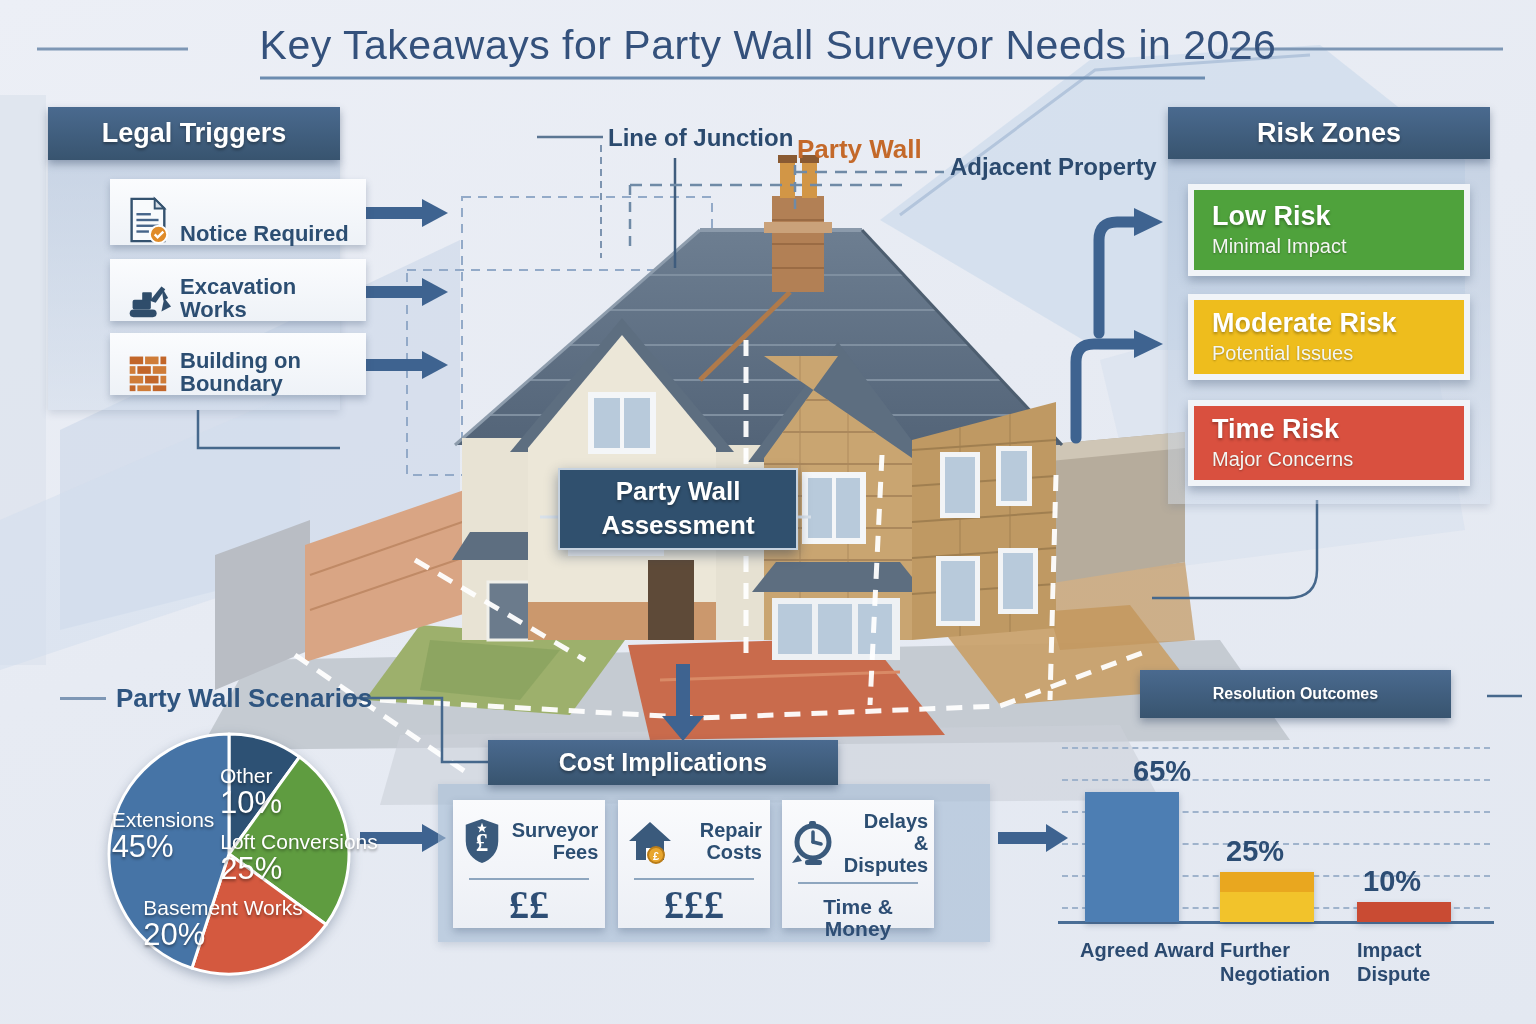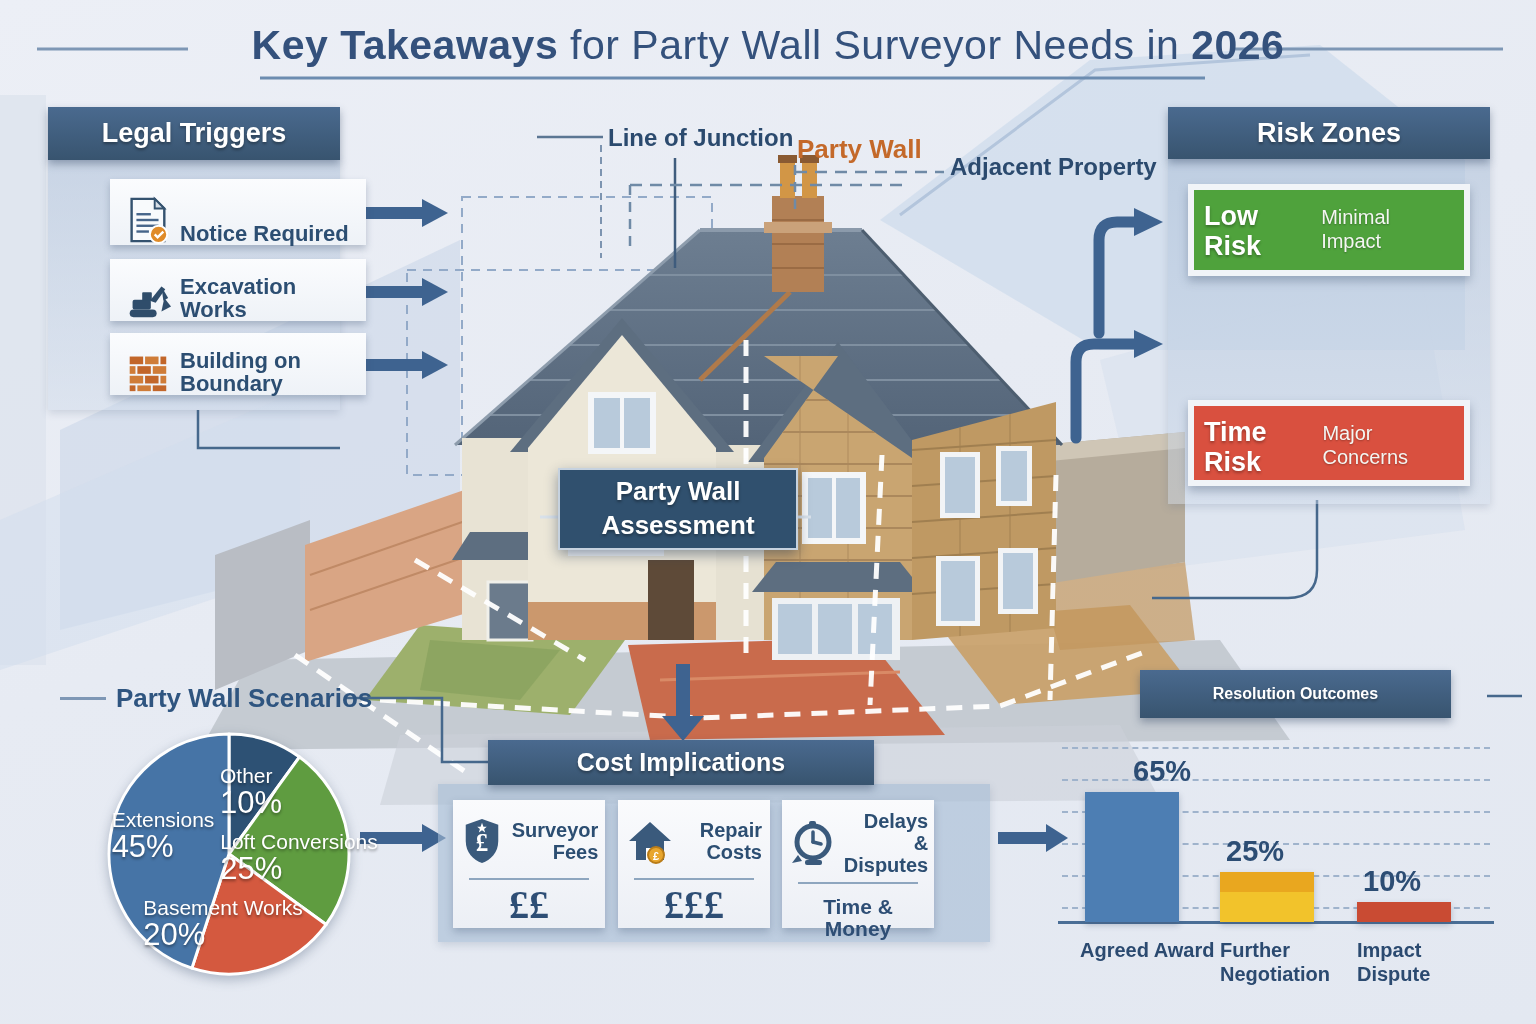--- a/index.html
+++ b/index.html
@@ -6,21 +6,21 @@
   #stage{
     position:relative;width:1536px;height:1024px;overflow:hidden;
     background:linear-gradient(160deg,#eceff6 0%,#e7ebf3 45%,#e3e8f1 100%);
     font-family:"Liberation Sans",sans-serif;
   }
   svg{display:block}
   .abs{position:absolute}
 
   
   .title{left:140px;top:22px;width:1256px;text-align:center;font-size:41px;color:#34517c;letter-spacing:.5px;white-space:nowrap;}
-  .title .tb{font-weight:700}
+  .title .tb{font-weight:400}
   .title .tm{font-weight:400}
 
   
   .hdr{
     background:linear-gradient(180deg,#4a6a8f,#38546f);
     color:#fff;font-weight:700;text-align:left;
     box-shadow:0 4px 8px rgba(45,65,95,.4);
     display:flex;align-items:center;justify-content:center;
     text-shadow:0 2px 3px rgba(0,0,0,.35);
   }
@@ -29,21 +29,21 @@
   .panel-bg{background:linear-gradient(180deg,rgba(173,192,216,.55),rgba(205,217,233,.45));box-shadow:0 3px 8px rgba(80,100,130,.2);}
   .lcard{
     background:linear-gradient(180deg,#fbfcfe,#eef2f7);
     box-shadow:0 4px 7px rgba(60,80,110,.3);
     display:flex;align-items:flex-end;gap:8px;padding:0 12px;box-sizing:border-box;margin-left:42px;
   }
   .lcard .lbl{font-size:22px;font-weight:700;color:#2c4e72;line-height:1.05}
 
   
   .rcard{background:#f1f4f8;padding:6px;box-shadow:0 5px 9px rgba(60,80,110,.35);box-sizing:border-box;}
-  .rcard .rin{width:100%;height:100%;box-sizing:border-box;padding:12px 10px;display:flex;justify-content:center;}
+  .rcard .rin{width:100%;height:100%;box-sizing:border-box;padding:12px 18px;display:flex;flex-direction:column;justify-content:center;}
   .rcard .rt{font-size:27px;font-weight:700;color:#fff;text-shadow:0 2px 3px rgba(0,0,0,.3);line-height:1.1}
   .rcard .rs{font-size:20px;font-weight:400;color:#f4f6f2;text-shadow:0 1px 2px rgba(0,0,0,.3);line-height:1.2;margin-top:3px}
 
   
   .houselbl{font-weight:700;color:#2b4a6e;white-space:nowrap}
   .pwlbl{font-weight:700;color:#c4692a;white-space:nowrap}
   .assess{
     background:#30506e;border:2px solid #c6d2df;color:#fff;font-size:26px;font-weight:700;
     display:flex;flex-direction:column;align-items:center;justify-content:center;line-height:1.3;
     box-shadow:0 5px 12px rgba(30,50,80,.45);text-shadow:0 2px 3px rgba(0,0,0,.35);
@@ -332,20 +332,26 @@
 
   <div class="abs panel-bg" style="left:1168px;top:159px;width:322px;height:345px"></div>
   <div class="abs hdr" style="left:1168px;top:107px;width:322px;height:52px;font-size:27px">Risk Zones</div>
 
   <div class="abs rcard" style="left:1188px;top:184px;width:282px;height:92px">
     <div class="rin" style="background:#4fa23c">
       <div class="rt">Low Risk</div>
       <div class="rs">Minimal Impact</div>
     </div>
   </div>
+  <div class="abs rcard" style="left:1188px;top:294px;width:282px;height:86px">
+    <div class="rin" style="background:#eebd1d">
+      <div class="rt">Moderate Risk</div>
+      <div class="rs">Potential Issues</div>
+    </div>
+  </div>
   <div class="abs rcard" style="left:1188px;top:400px;width:282px;height:86px">
     <div class="rin" style="background:#d9503f">
       <div class="rt">Time Risk</div>
       <div class="rs">Major Concerns</div>
     </div>
   </div>
 
   <div class="abs houselbl" style="left:608px;top:124px;font-size:24px">Line of Junction</div>
   <div class="abs pwlbl" style="left:797px;top:134px;font-size:26px">Party Wall</div>
   <div class="abs houselbl" style="left:950px;top:153px;font-size:24px">Adjacent Property</div>
@@ -377,21 +383,21 @@
       <div class="nm">Basement Works</div>
       <div class="pc">20%</div>
     </div>
     <div class="pie-lbl" style="left:60px;top:108px">
       <div class="nm">Extensions</div>
       <div class="pc">45%</div>
     </div>
   </div>
 
   <div class="abs panel-bg" style="left:438px;top:784px;width:552px;height:158px;background:rgba(164,186,212,.6)"></div>
-  <div class="abs hdr" style="left:488px;top:740px;width:386px;height:45px;font-size:25px">Cost Implications</div>
+  <div class="abs hdr" style="left:488px;top:740px;width:350px;height:45px;font-size:25px">Cost Implications</div>
 
   <div class="abs ccard" style="left:453px;top:800px;width:152px;height:128px">
     <div class="cc-top">
       <span>
         <svg width="44" height="50" viewBox="0 0 46 52">
           <path d="M23,3 L40,9 V26 C40,38 32,46 23,49 C14,46 6,38 6,26 V9 Z" fill="#3a5a7c"></path>
           <text x="23" y="36" text-anchor="middle" font-size="26" font-weight="bold" fill="#fff" font-family="Liberation Serif,serif">£</text>
           <polygon points="23,7 24.5,11 28,11 25.2,13.4 26.3,17 23,14.8 19.7,17 20.8,13.4 18,11 21.5,11" fill="#fff"></polygon>
         </svg>
       </span>

